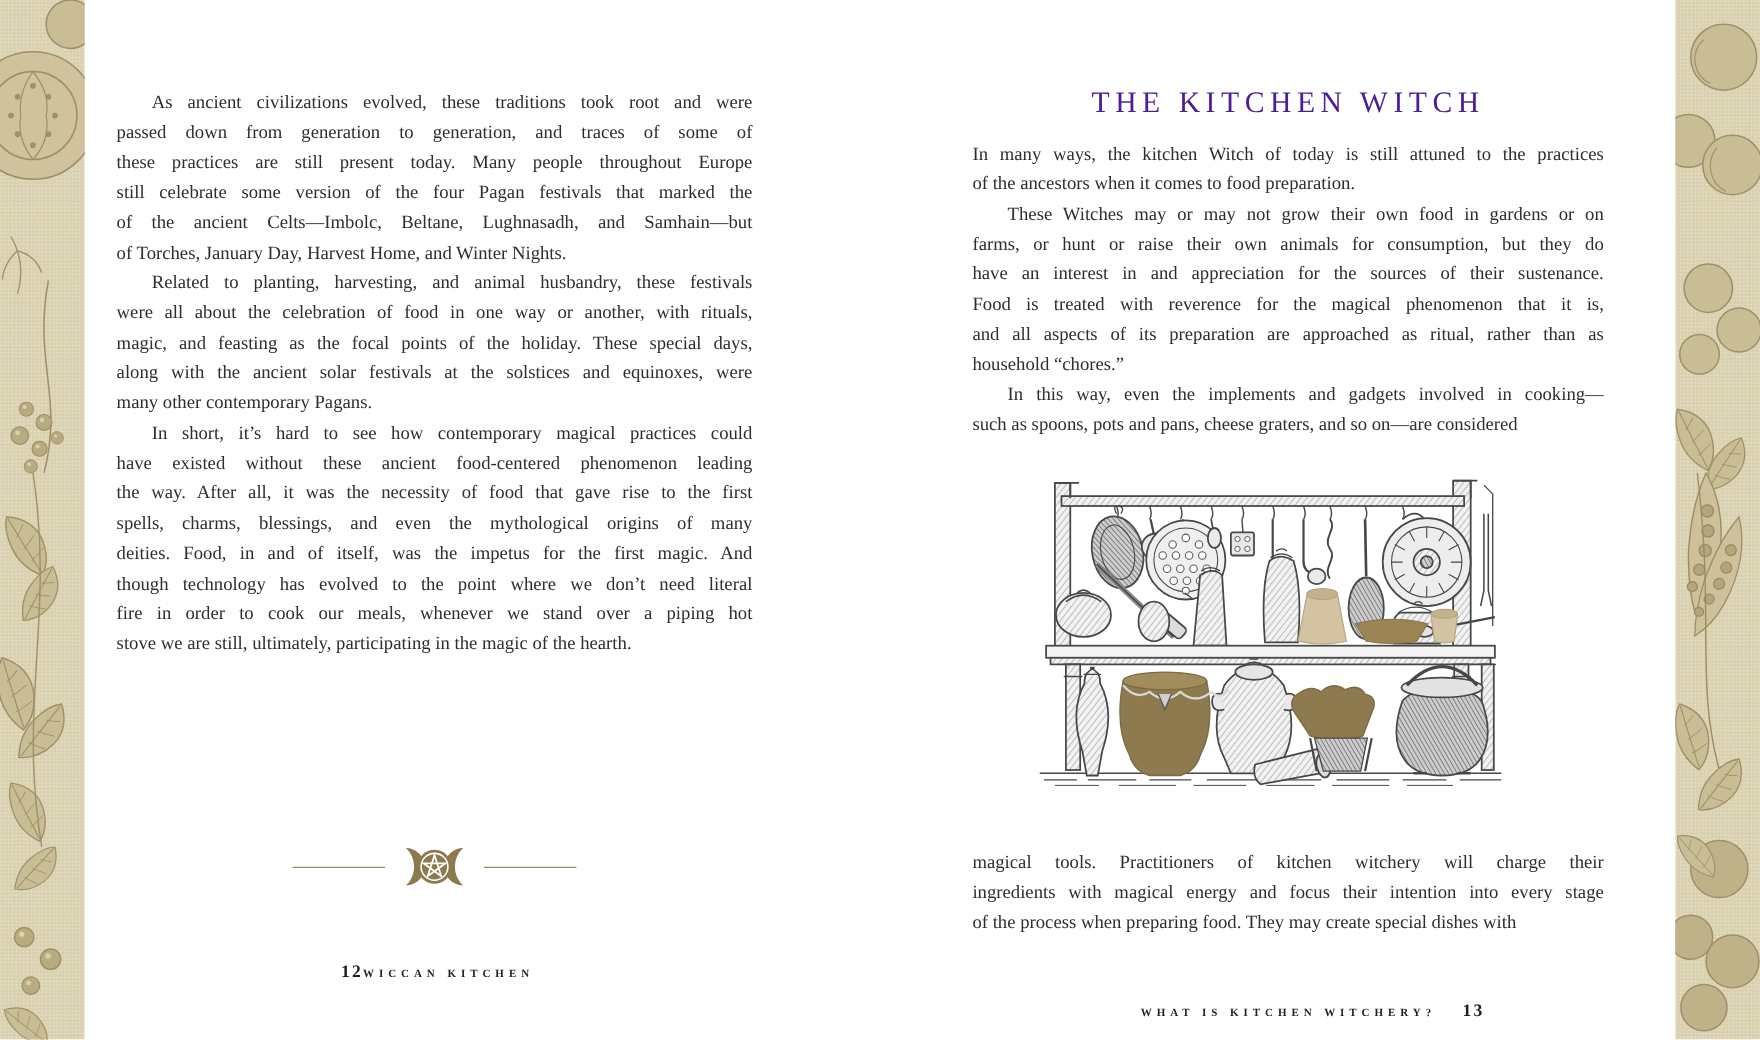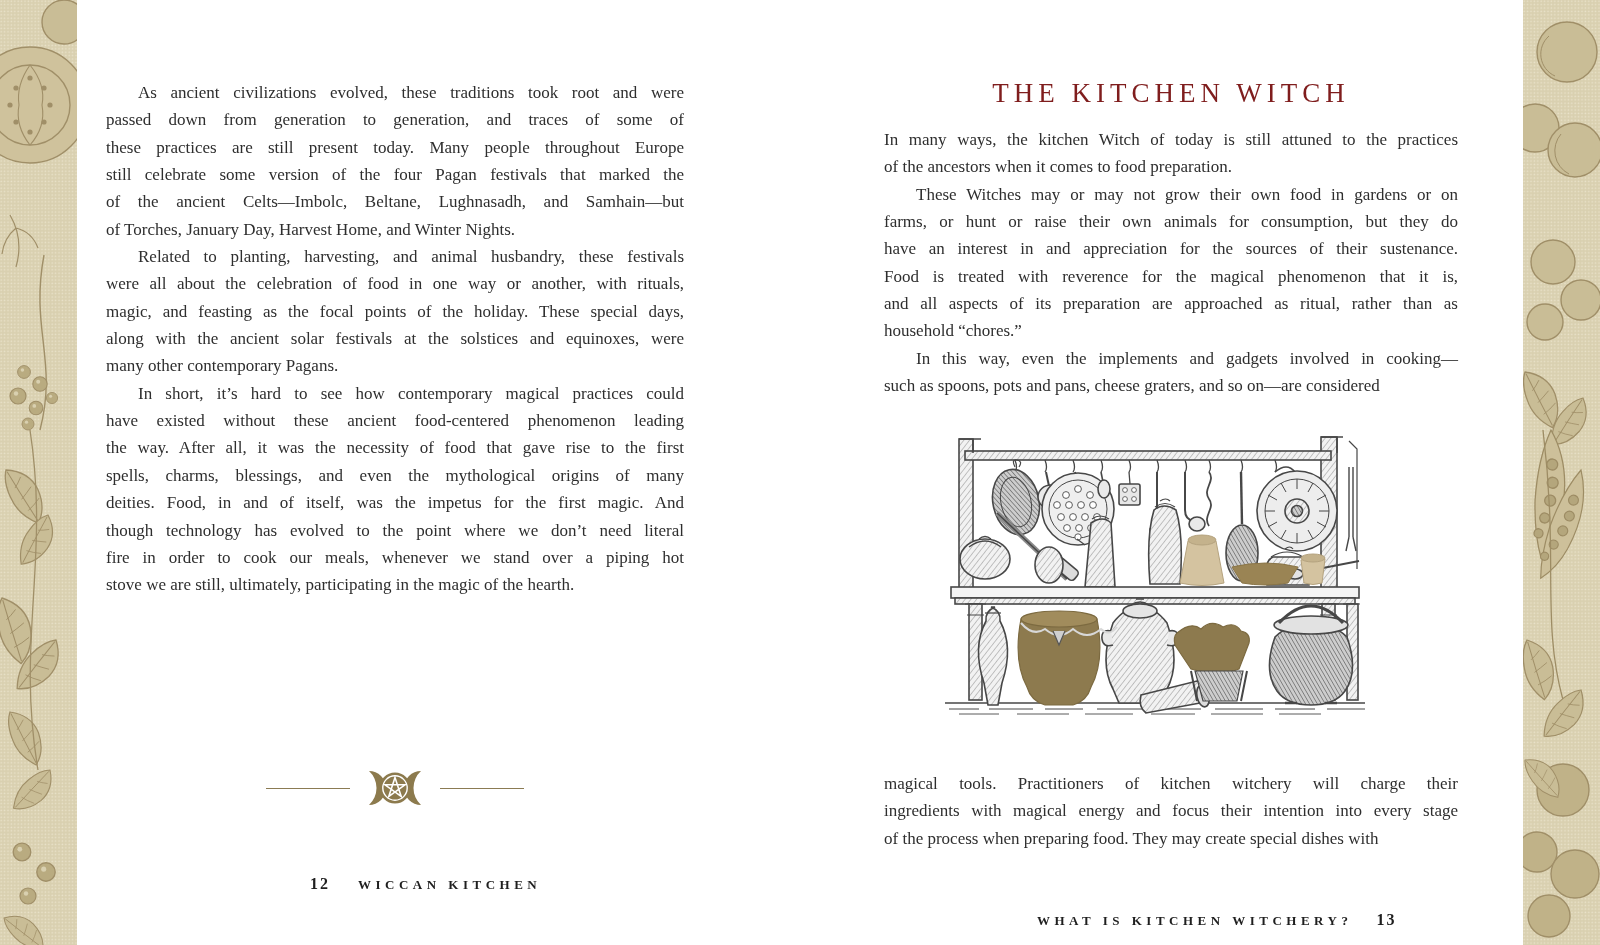--- a/index.html
+++ b/index.html
@@ -23,37 +23,37 @@
   .line.last{text-align:last;text-align-last:left;}
   .line.indent{text-indent:32px;}
 
   #left-text{left:106px;top:79px;}
   #right-text-top{left:884px;top:126px;width:574px;}
   #right-text-bottom{left:884px;top:770px;width:574px;}
 
   .chapter-heading{
     position:absolute;left:884px;top:78px;width:574px;
     text-align:center;font-size:27px;letter-spacing:5px;
-    color:#7f1d1d;font-weight:400;
+    color:#4c1d95;font-weight:400;
   }
 
   .ornament-row{
     position:absolute;left:106px;top:768px;width:578px;height:40px;
     display:flex;align-items:center;justify-content:center;
   }
   .orn-line{height:1px;background:#8b7b53;width:84px;flex:0 0 auto;}
   .orn-moons{margin:0 3px;display:block;}
 
   .footer{
     position:absolute;display:flex;align-items:baseline;
     color:#1f1f1f;
   }
   .footer .pagenum{font-size:16px;letter-spacing:2px;font-weight:700;}
-  .footer .runhead{font-size:13px;letter-spacing:4.5px;font-weight:700;}
-  #footer-left{left:310px;top:875px;gap:28px;}
+  .footer .runhead{font-size:10px;letter-spacing:4.5px;font-weight:700;}
+  #footer-left{left:310px;top:875px;}
   #footer-right{left:1037px;top:911px;gap:24px;justify-content:flex-end;}
 
   .illus{position:absolute;left:945px;top:427px;}
 </style>
 </head>
 <body>
 
 <div class="stage">
 
   <svg class="border-strip left" width="77" height="945" viewBox="0 0 77 945">

